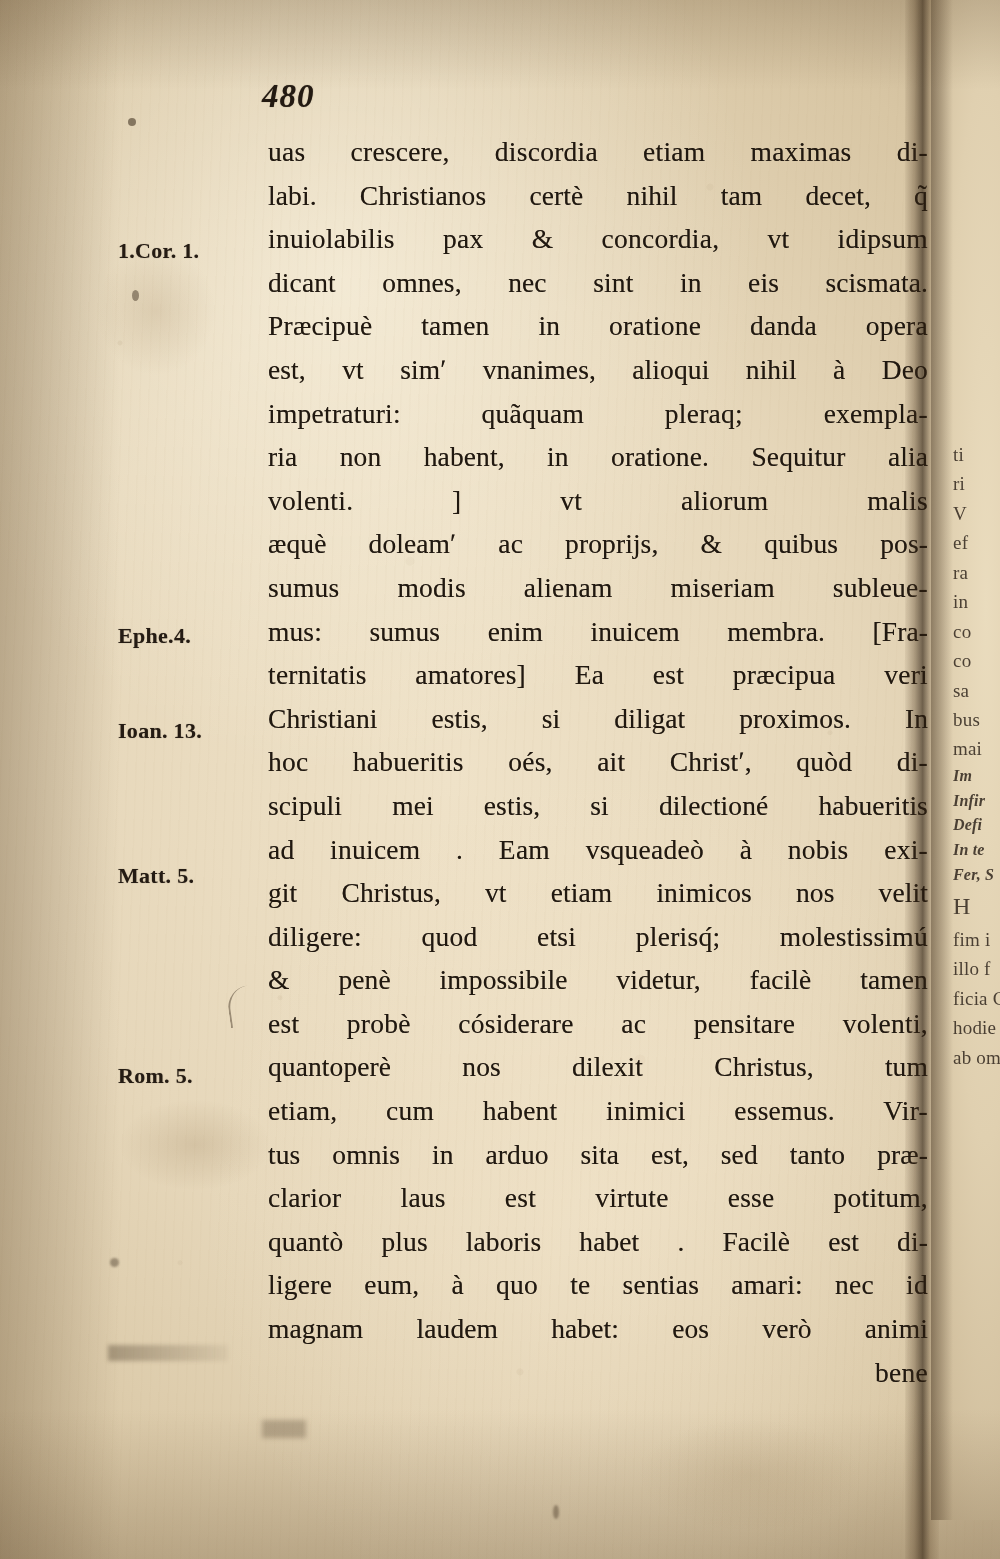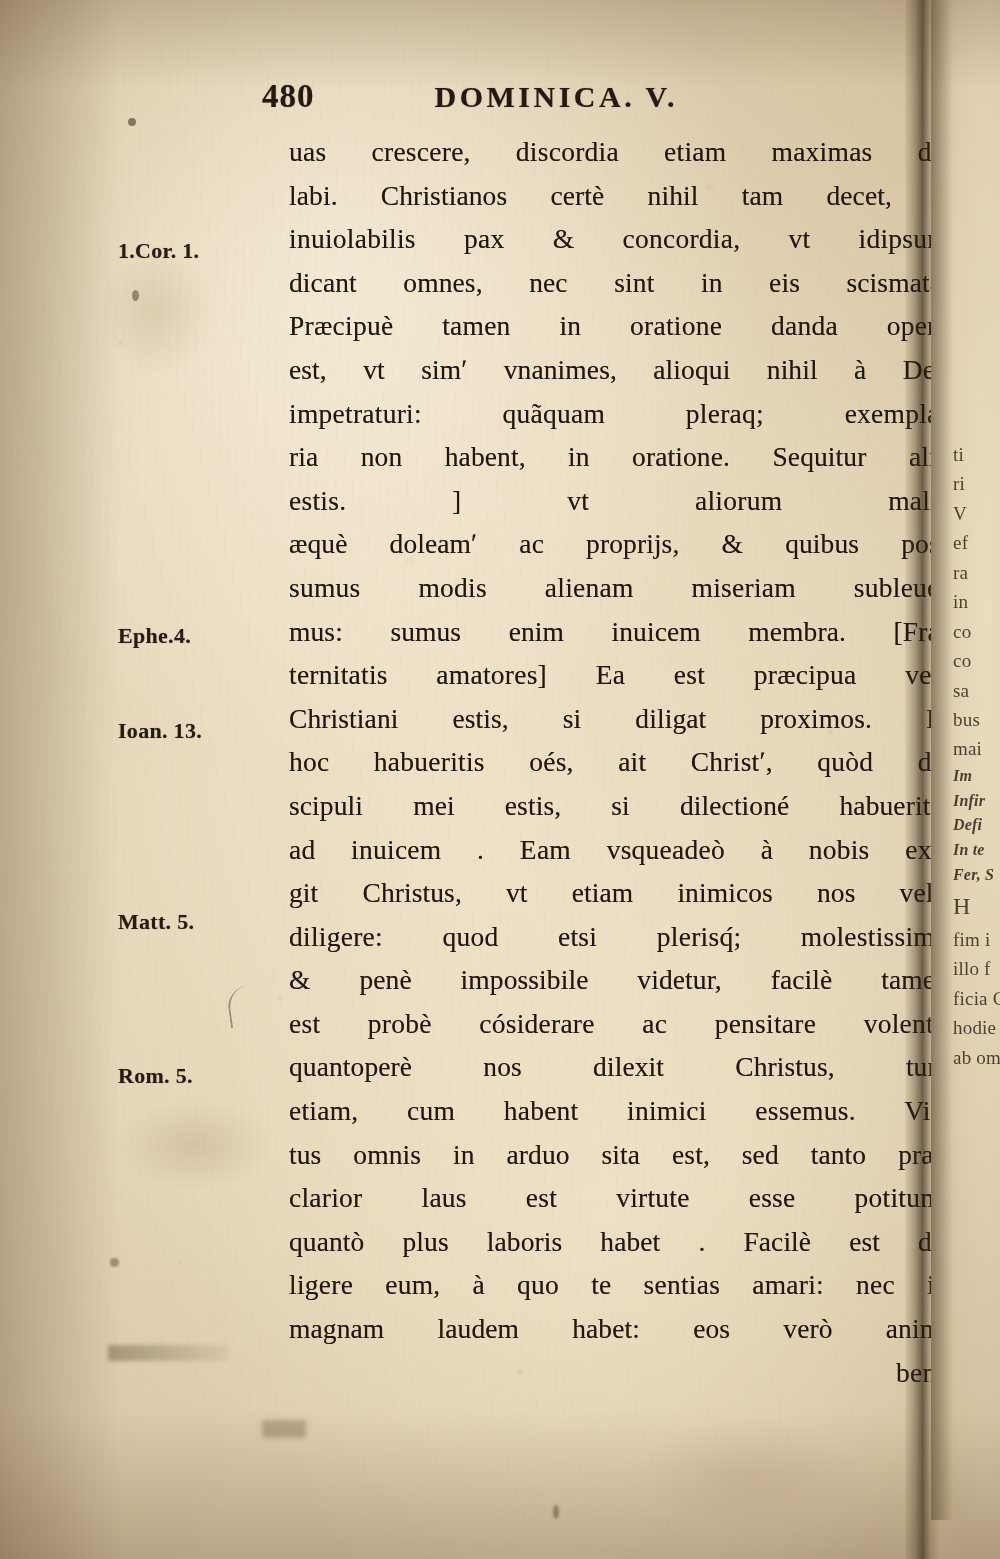--- a/index.html
+++ b/index.html
@@ -131,20 +131,21 @@
   
   #head {
     position: absolute;
     top: 78px;
     left: 262px;
     width: 660px;
     height: 40px;
     display: flex;
     align-items: baseline;
     color: #231a12;
+    font-style: italic;
   }
   #folio {
     font-family: "Liberation Serif", serif;
     font-weight: bold;
     font-size: 33px;
     letter-spacing: 1px;
     margin-right: 120px;
     text-shadow: 0 0 1px rgba(40,28,16,.45);
   }
   #head-title {
@@ -173,21 +174,20 @@
     position: absolute;
     left: 268px;
     top: 130px;
     width: 660px;
     color: #201810;
     font-family: "Liberation Serif", serif;
     font-size: 27.5px;
     line-height: 43.6px;
     letter-spacing: .1px;
     text-shadow: 0 0 .6px rgba(35,25,15,.5);
-    margin-left: 21px;
   }
   #body-text .ln {
     display: block;
     white-space: nowrap;
     height: 43.6px;
   }
   #body-text .just {
     display: flex;
     justify-content: space-between;
   }
@@ -247,28 +247,27 @@
   <div class="stain" id="stain3"></div>
   <div id="smudge1"></div>
   <div id="smudge2"></div>
   <div id="speck1" class="stain"></div>
   <div id="speck2" class="stain"></div>
   <div id="speck3" class="stain"></div>
   <div id="speck4" class="stain"></div>
 
   <div id="head">
     <span id="folio">480</span>
-    <span id="head-title">DOMINICA. V.</span>
   </div>
 
   <div id="margin-refs">
       <div class="margin-ref" style="top: 238px;">1.Cor. 1.</div>
       <div class="margin-ref" style="top: 583px; margin-top: 40px;">Ephe.4.</div>
       <div class="margin-ref" style="top: 718px;">Ioan. 13.</div>
-      <div class="margin-ref" style="top: 863px; margin-top: 46px;">Matt. 5.</div>
+      <div class="margin-ref" style="top: 863px;">Matt. 5.</div>
       <div class="margin-ref" style="top: 1063px;">Rom. 5.</div>
     </div>
 
   <div id="body-text">
       <div class="ln just">
         <span>uas</span>
         <span>crescere,</span>
         <span>discordia</span>
         <span>etiam</span>
         <span>maximas</span>
@@ -327,21 +326,21 @@
       <div class="ln just">
         <span>ria</span>
         <span>non</span>
         <span>habent,</span>
         <span>in</span>
         <span>oratione.</span>
         <span>Sequitur</span>
         <span>alia</span>
       </div>
       <div class="ln just">
-        <span>estis.</span>
+        <span>volenti.</span>
         <span>]</span>
         <span>vt</span>
         <span>aliorum</span>
         <span>malis</span>
       </div>
       <div class="ln just">
         <span>æquè</span>
         <span>doleamʹ</span>
         <span>ac</span>
         <span>proprijs,</span>

